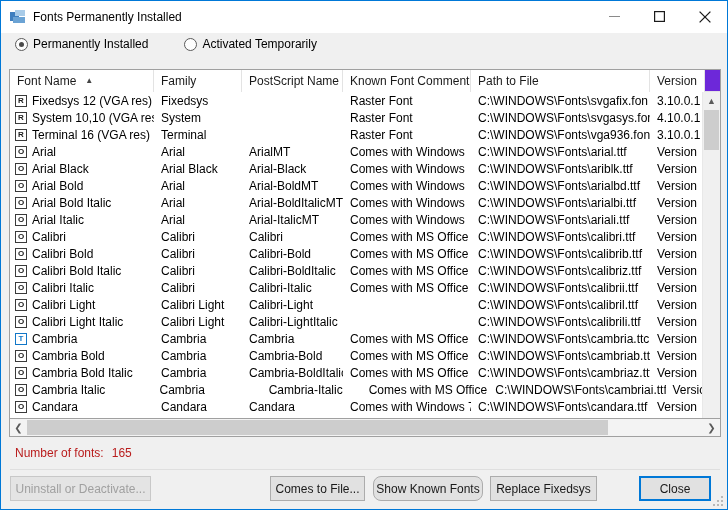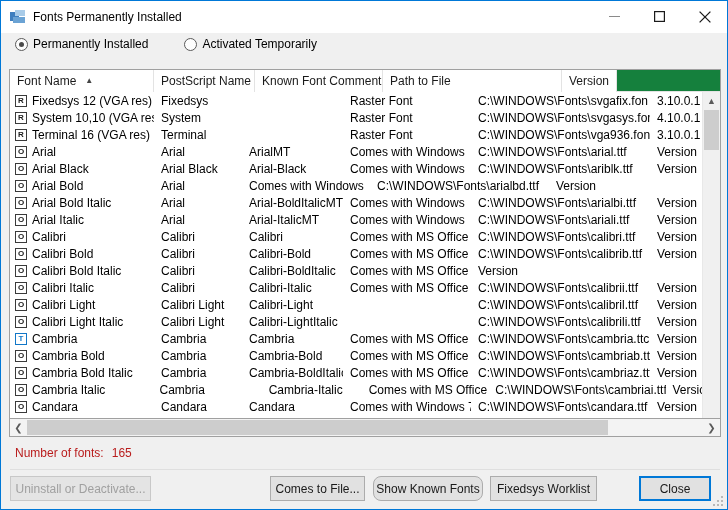--- a/index.html
+++ b/index.html
@@ -105,21 +105,21 @@
     left: 8px; top: 68px;
     width: 712px; height: 368px;
     box-sizing: border-box;
     border: 1px solid #a0a0a0;
     background: #ffffff;
     overflow: hidden;
   }
   #header-row {
     display: flex;
     height: 22px;
-    background: #15803d;
+    background: #6d28d9;
     border-bottom: 1px solid #e3e3e3;
     box-sizing: border-box;
   }
   .hcell {
     font-size: 12px;
     color: #1a1a1a;
     padding-left: 7px;
     box-sizing: border-box;
     display: flex;
     align-items: center;
@@ -353,20 +353,23 @@
       <span>Activated Temporarily</span>
     </div>
   </div>
 
   <div id="listview">
     <div id="header-row">
         <div class="hcell" style="width: 144px;">
           <span>Font Name</span>
           <span class="sortarrow">▲</span>
         </div>
+        <div class="hcell" style="width: 88px;">
+          <span>Family</span>
+        </div>
         <div class="hcell" style="width: 101px;">
           <span>PostScript Name</span>
         </div>
         <div class="hcell" style="width: 128px;">
           <span>Known Font Comment</span>
         </div>
         <div class="hcell" style="width: 179px;">
           <span>Path to File</span>
         </div>
         <div class="hcell" style="width: 55px;">
@@ -428,20 +431,21 @@
           <div class="cell c3" style="width: 128px;">Comes with Windows</div>
           <div class="cell c4" style="width: 179px;">C:\WINDOWS\Fonts\ariblk.ttf</div>
           <div class="cell c5" style="width: 55px;">Version</div>
         </div>
         <div class="row">
           <div class="cell c0" style="width: 144px;">
             <span class="ficon">O</span>
             <span>Arial Bold</span>
           </div>
           <div class="cell c1" style="width: 88px;">Arial</div>
+          <div class="cell c2" style="width: 101px;">Arial-BoldMT</div>
           <div class="cell c3" style="width: 128px;">Comes with Windows</div>
           <div class="cell c4" style="width: 179px;">C:\WINDOWS\Fonts\arialbd.ttf</div>
           <div class="cell c5" style="width: 55px;">Version</div>
         </div>
         <div class="row">
           <div class="cell c0" style="width: 144px;">
             <span class="ficon">O</span>
             <span>Arial Bold Italic</span>
           </div>
           <div class="cell c1" style="width: 88px;">Arial</div>
@@ -484,20 +488,21 @@
           <div class="cell c5" style="width: 55px;">Version</div>
         </div>
         <div class="row">
           <div class="cell c0" style="width: 144px;">
             <span class="ficon">O</span>
             <span>Calibri Bold Italic</span>
           </div>
           <div class="cell c1" style="width: 88px;">Calibri</div>
           <div class="cell c2" style="width: 101px;">Calibri-BoldItalic</div>
           <div class="cell c3" style="width: 128px;">Comes with MS Office</div>
+          <div class="cell c4" style="width: 179px;">C:\WINDOWS\Fonts\calibriz.ttf</div>
           <div class="cell c5" style="width: 55px;">Version</div>
         </div>
         <div class="row">
           <div class="cell c0" style="width: 144px;">
             <span class="ficon">O</span>
             <span>Calibri Italic</span>
           </div>
           <div class="cell c1" style="width: 88px;">Calibri</div>
           <div class="cell c2" style="width: 101px;">Calibri-Italic</div>
           <div class="cell c3" style="width: 128px;">Comes with MS Office</div>
@@ -599,21 +604,21 @@
   <div id="status-row">
     <span>Number of fonts:</span>
     <span class="num">165</span>
   </div>
 
   <div id="sep-line"></div>
 
   <div class="btn disabled" id="btn-uninstall">Uninstall or Deactivate...</div>
   <div class="btn" id="btn-save">Comes to File...</div>
   <div class="btn" id="btn-known">Show Known Fonts</div>
-  <div class="btn" id="btn-replace">Fixedsys Worklist</div>
+  <div class="btn" id="btn-replace">Replace Fixedsys</div>
   <div class="btn focused" id="btn-close">Close</div>
 
   <div id="grip">
     <i style="left:8px;top:0"></i>
     <i style="left:4px;top:4px"></i>
       <i style="left:8px;top:4px"></i>
     <i style="left:0px;top:8px"></i>
       <i style="left:4px;top:8px"></i>
       <i style="left:8px;top:8px"></i>
   </div>

